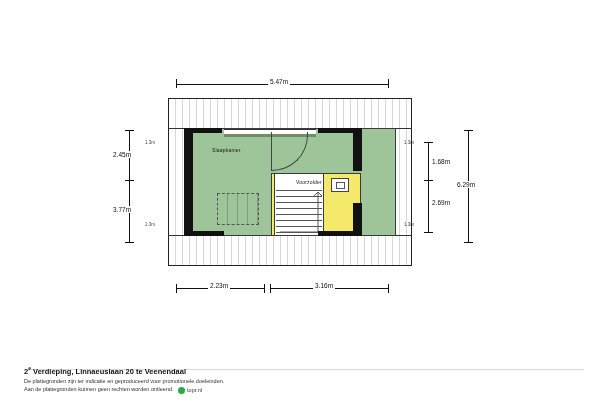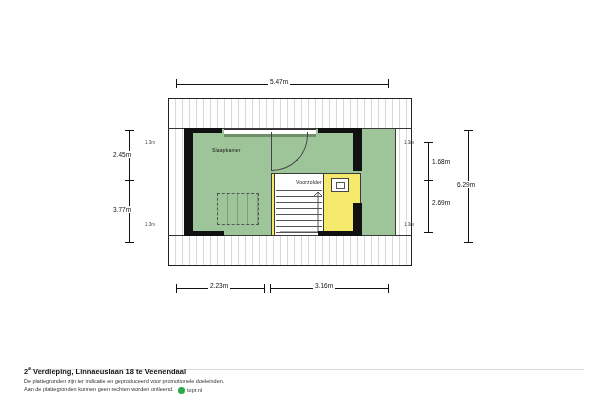--- a/index.html
+++ b/index.html
@@ -261,21 +261,21 @@
   </div>
 
   <div class="small-dim" style="left:145px;top:140px;">1.3m</div>
   <div class="small-dim" style="left:145px;top:222px;">1.3m</div>
   <div class="small-dim" style="left:404px;top:140px;">1.3m</div>
   <div class="small-dim" style="left:404px;top:222px;">1.3m</div>
 
   <div class="footer-sep"></div>
   <div class="footer">
     <div class="footer-title">
-      <span>2</span><sup>e</sup><span> Verdieping, Linnaeuslaan 18 te Veenendaal</span>
+      <span>2</span><sup>e</sup><span> Verdieping, Linnaeuslaan 20 te Veenendaal</span>
     </div>
     <div class="footer-line">De plattegronden zijn ter indicatie en geproduceerd voor promotionele doeleinden.</div>
     <div class="footer-line">
       <span>Aan de plattegronden kunnen geen rechten worden ontleend.</span>
       <span class="brand">
         <span class="brand-badge"></span><span>topr.nl</span>
       </span>
     </div>
   </div>
 

